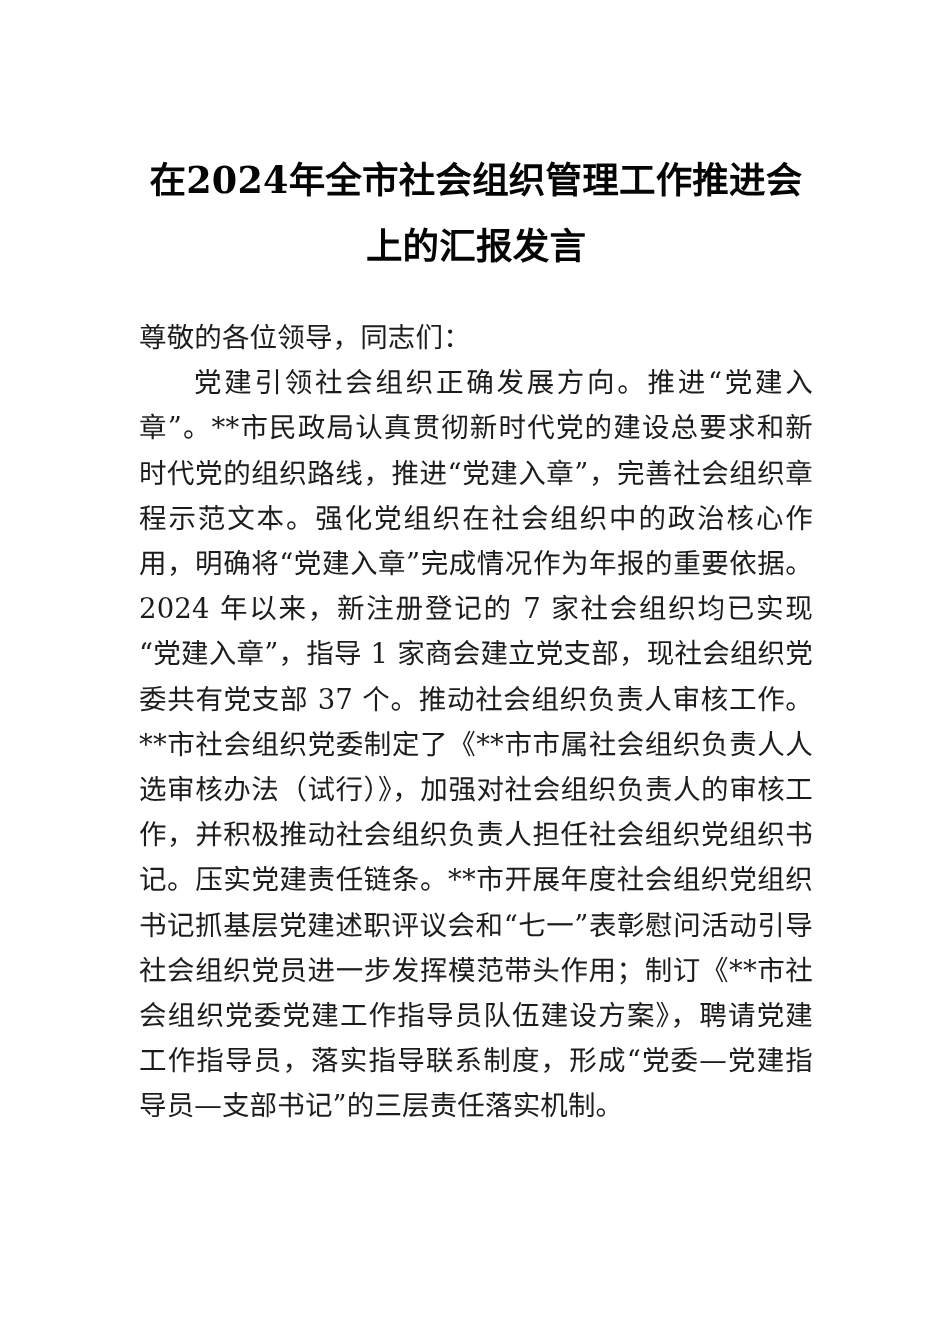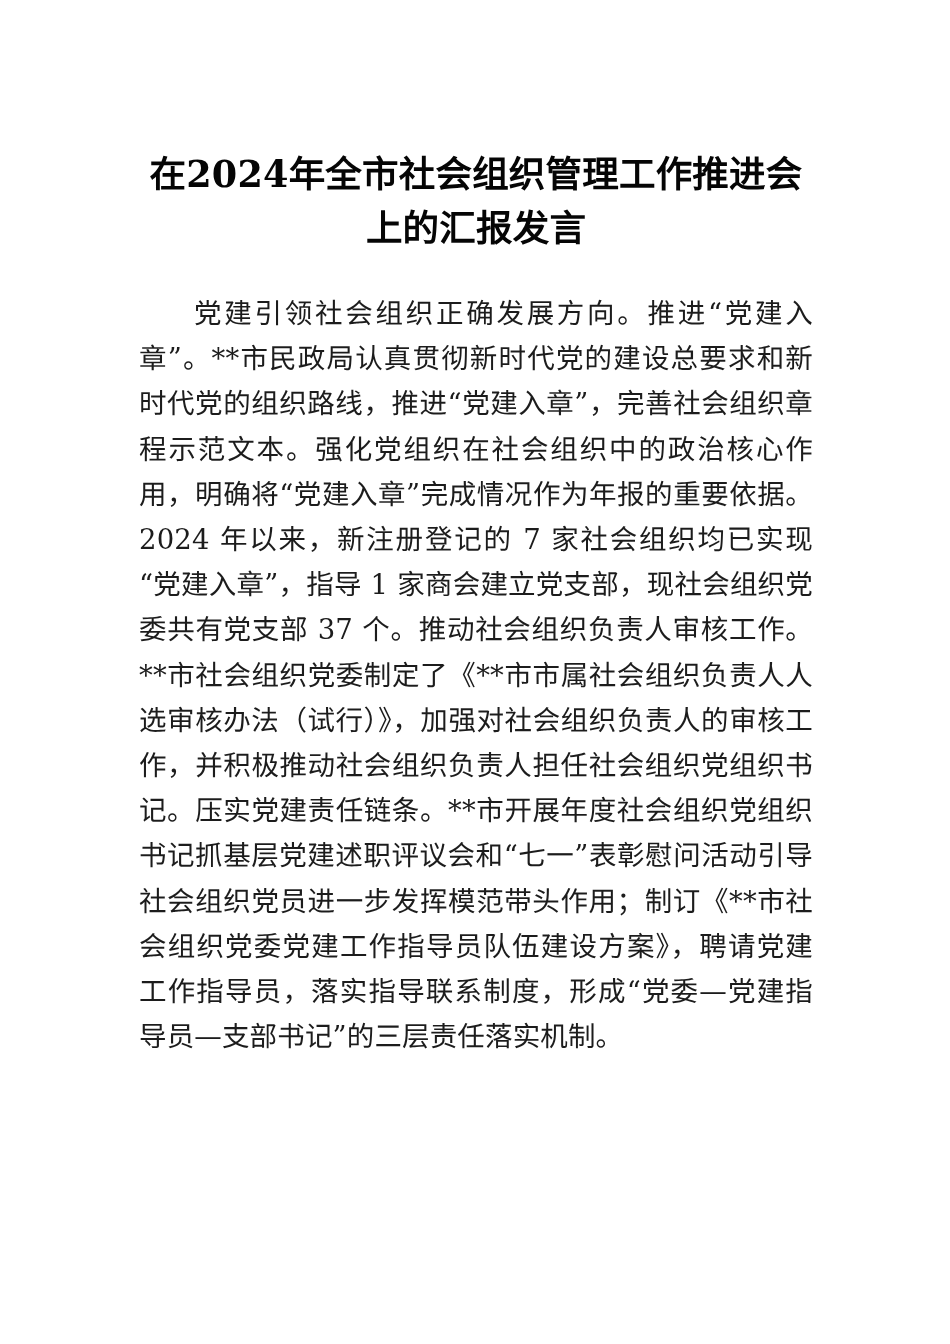--- a/index.html
+++ b/index.html
@@ -32,21 +32,21 @@
     width: 674px;
   }
 
   
   .doc-title {
     margin: 0;
     padding-top: 148px;
     font-family: "DejaVu Serif", "Liberation Serif", serif;
     font-weight: bold;
     font-size: 36.5px;
-    line-height: 54px;
+    line-height: 66px;
     text-align: center;
     letter-spacing: 0.2px;
     color: #050505;
     word-break: break-all;
   }
 
   
   .para-block {
     margin: 0;
     padding-top: 35px;
@@ -77,20 +77,21 @@
 <body>
 
 <div class="page">
 
   <div class="doc-body">
 
     <h1 class="doc-title">在2024年全市社会组织管理工作推进会上的汇报发言</h1>
 
     <div class="para-block">
 
+      <p class="para no-indent">尊敬的各位领导，同志们：</p>
 
 
       <p class="para indent">党建引领社会组织正确发展方向。推进“党建入章”。**市民政局认真贯彻新时代党的建设总要求和新时代党的组织路线，推进“党建入章”，完善社会组织章程示范文本。强化党组织在社会组织中的政治核心作用，明确将“党建入章”完成情况作为年报的重要依据。2024 年以来，新注册登记的 7 家社会组织均已实现“党建入章”，指导 1 家商会建立党支部，现社会组织党委共有党支部 37 个。推动社会组织负责人审核工作。**市社会组织党委制定了《**市市属社会组织负责人人选审核办法（试行）》，加强对社会组织负责人的审核工作，并积极推动社会组织负责人担任社会组织党组织书记。压实党建责任链条。**市开展年度社会组织党组织书记抓基层党建述职评议会和“七一”表彰慰问活动引导社会组织党员进一步发挥模范带头作用；制订《**市社会组织党委党建工作指导员队伍建设方案》，聘请党建工作指导员，落实指导联系制度，形成“党委—党建指导员—支部书记”的三层责任落实机制。</p>
 
     </div>
 
   </div>
 
 </div>
 

